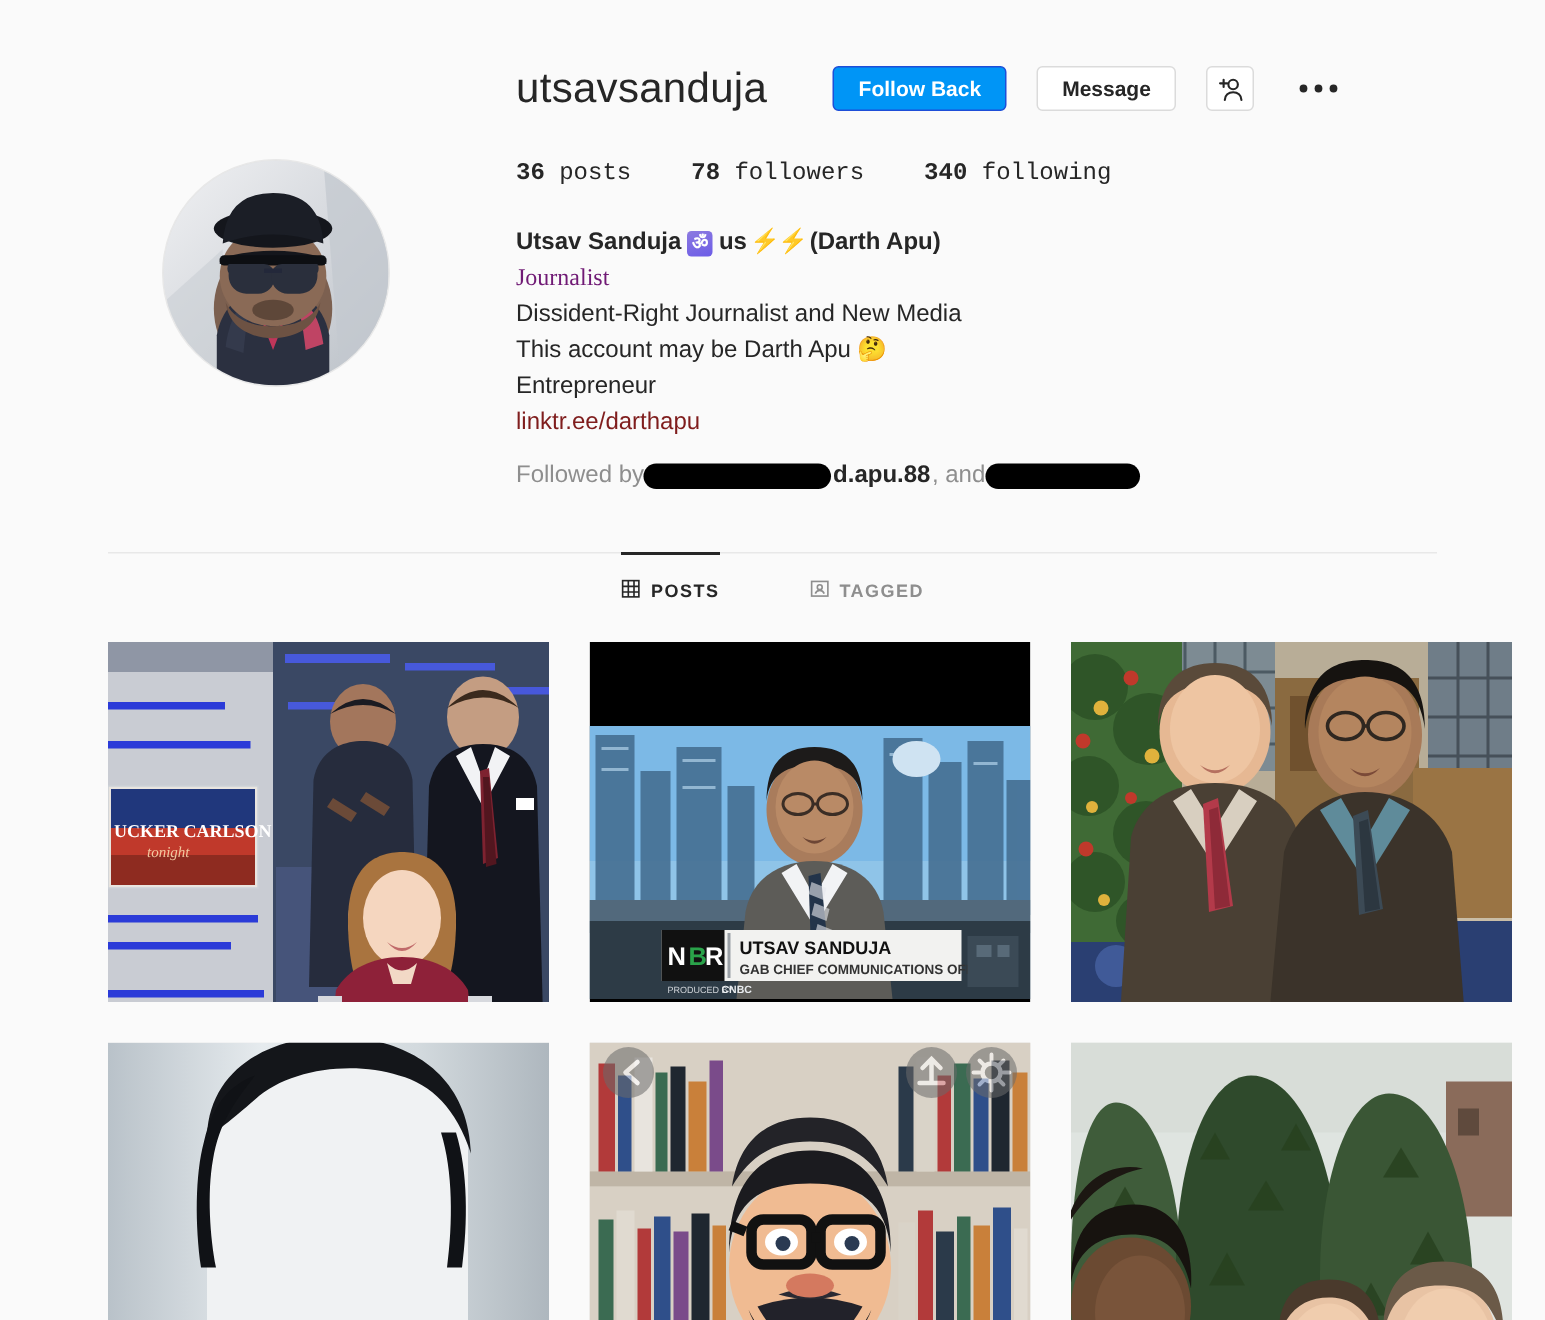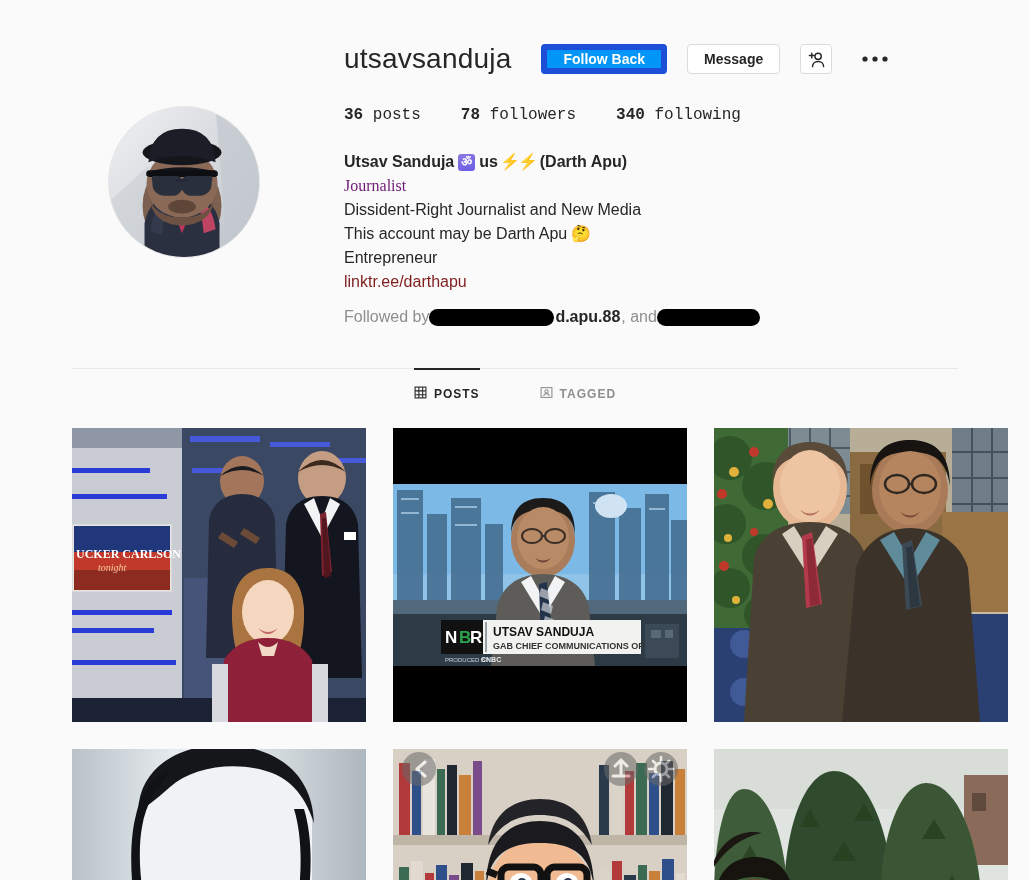--- a/index.html
+++ b/index.html
@@ -24,21 +24,21 @@
 
   .info-col { flex: 1; padding-top: 10px; }
 
   .id-row { display: flex; align-items: center; gap: 20px; height: 42px; }
   .username { font-size: 28px; font-weight: 300; letter-spacing: .2px; color: #262626; white-space: nowrap; }
   .btn {
     height: 30px; border-radius: 4px; font-size: 14px; font-weight: bold;
     display: inline-flex; align-items: center; justify-content: center;
     cursor: pointer; padding: 0 16px; white-space: nowrap;
   }
-  .btn-primary { background: #0095f6; color: #fff; border: 6px solid #1d4ed8; margin-left: 10px; }
+  .btn-primary { background: #0095f6; color: #fff; border: 1px solid #1d4ed8; margin-left: 24px; }
   .btn-secondary { background: #fff; color: #262626; border: 1px solid #dbdbdb; }
   .btn-icon { width: 32px; padding: 0; background: #fff; border: 1px solid #dbdbdb; }
   .btn-icon svg { width: 19px; height: 19px; }
   .more-btn { width: 34px; height: 28px; display: flex; align-items: center; justify-content: center; cursor: pointer; margin-left: 6px; }
   .more-btn svg { width: 26px; height: 8px; }
 
   .stats { display: flex; margin-top: 26px; font-size: 16px; color: #262626; font-family: Liberation Mono, monospace; }
   .stat { margin-right: 40px; white-space: nowrap; cursor: pointer; }
   .stat b { font-weight: bold; }
   .stat span { font-weight: normal; }
@@ -68,21 +68,21 @@
     display: flex; align-items: center; gap: 7px;
     padding: 16px 0 10px 0; margin-top: -1px;
     font-size: 12px; font-weight: bold; letter-spacing: 1px;
     color: #8e8e8e; border-top: 1px solid transparent; cursor: pointer;
   }
   .tab.active { color: #262626; border-top: 2px solid #262626; }
   .tab svg { width: 13px; height: 13px; }
 
   
   .grid { margin: 16px 72px 0 72px; display: grid; grid-template-columns: repeat(3, 294px); gap: 27px; }
-  .cell { width: 294px; height: 294px; overflow: hidden; position: relative; background: #efefef; cursor: pointer; }
+  .cell { width: 294px; height: 240px; overflow: hidden; position: relative; background: #efefef; cursor: pointer; }
   .cell svg { display: block; width: 294px; height: 294px; }
 </style>
 </head>
 <body>
 
 <div class="page">
 
   <div class="profile-header">
 
     <div class="avatar-col">

